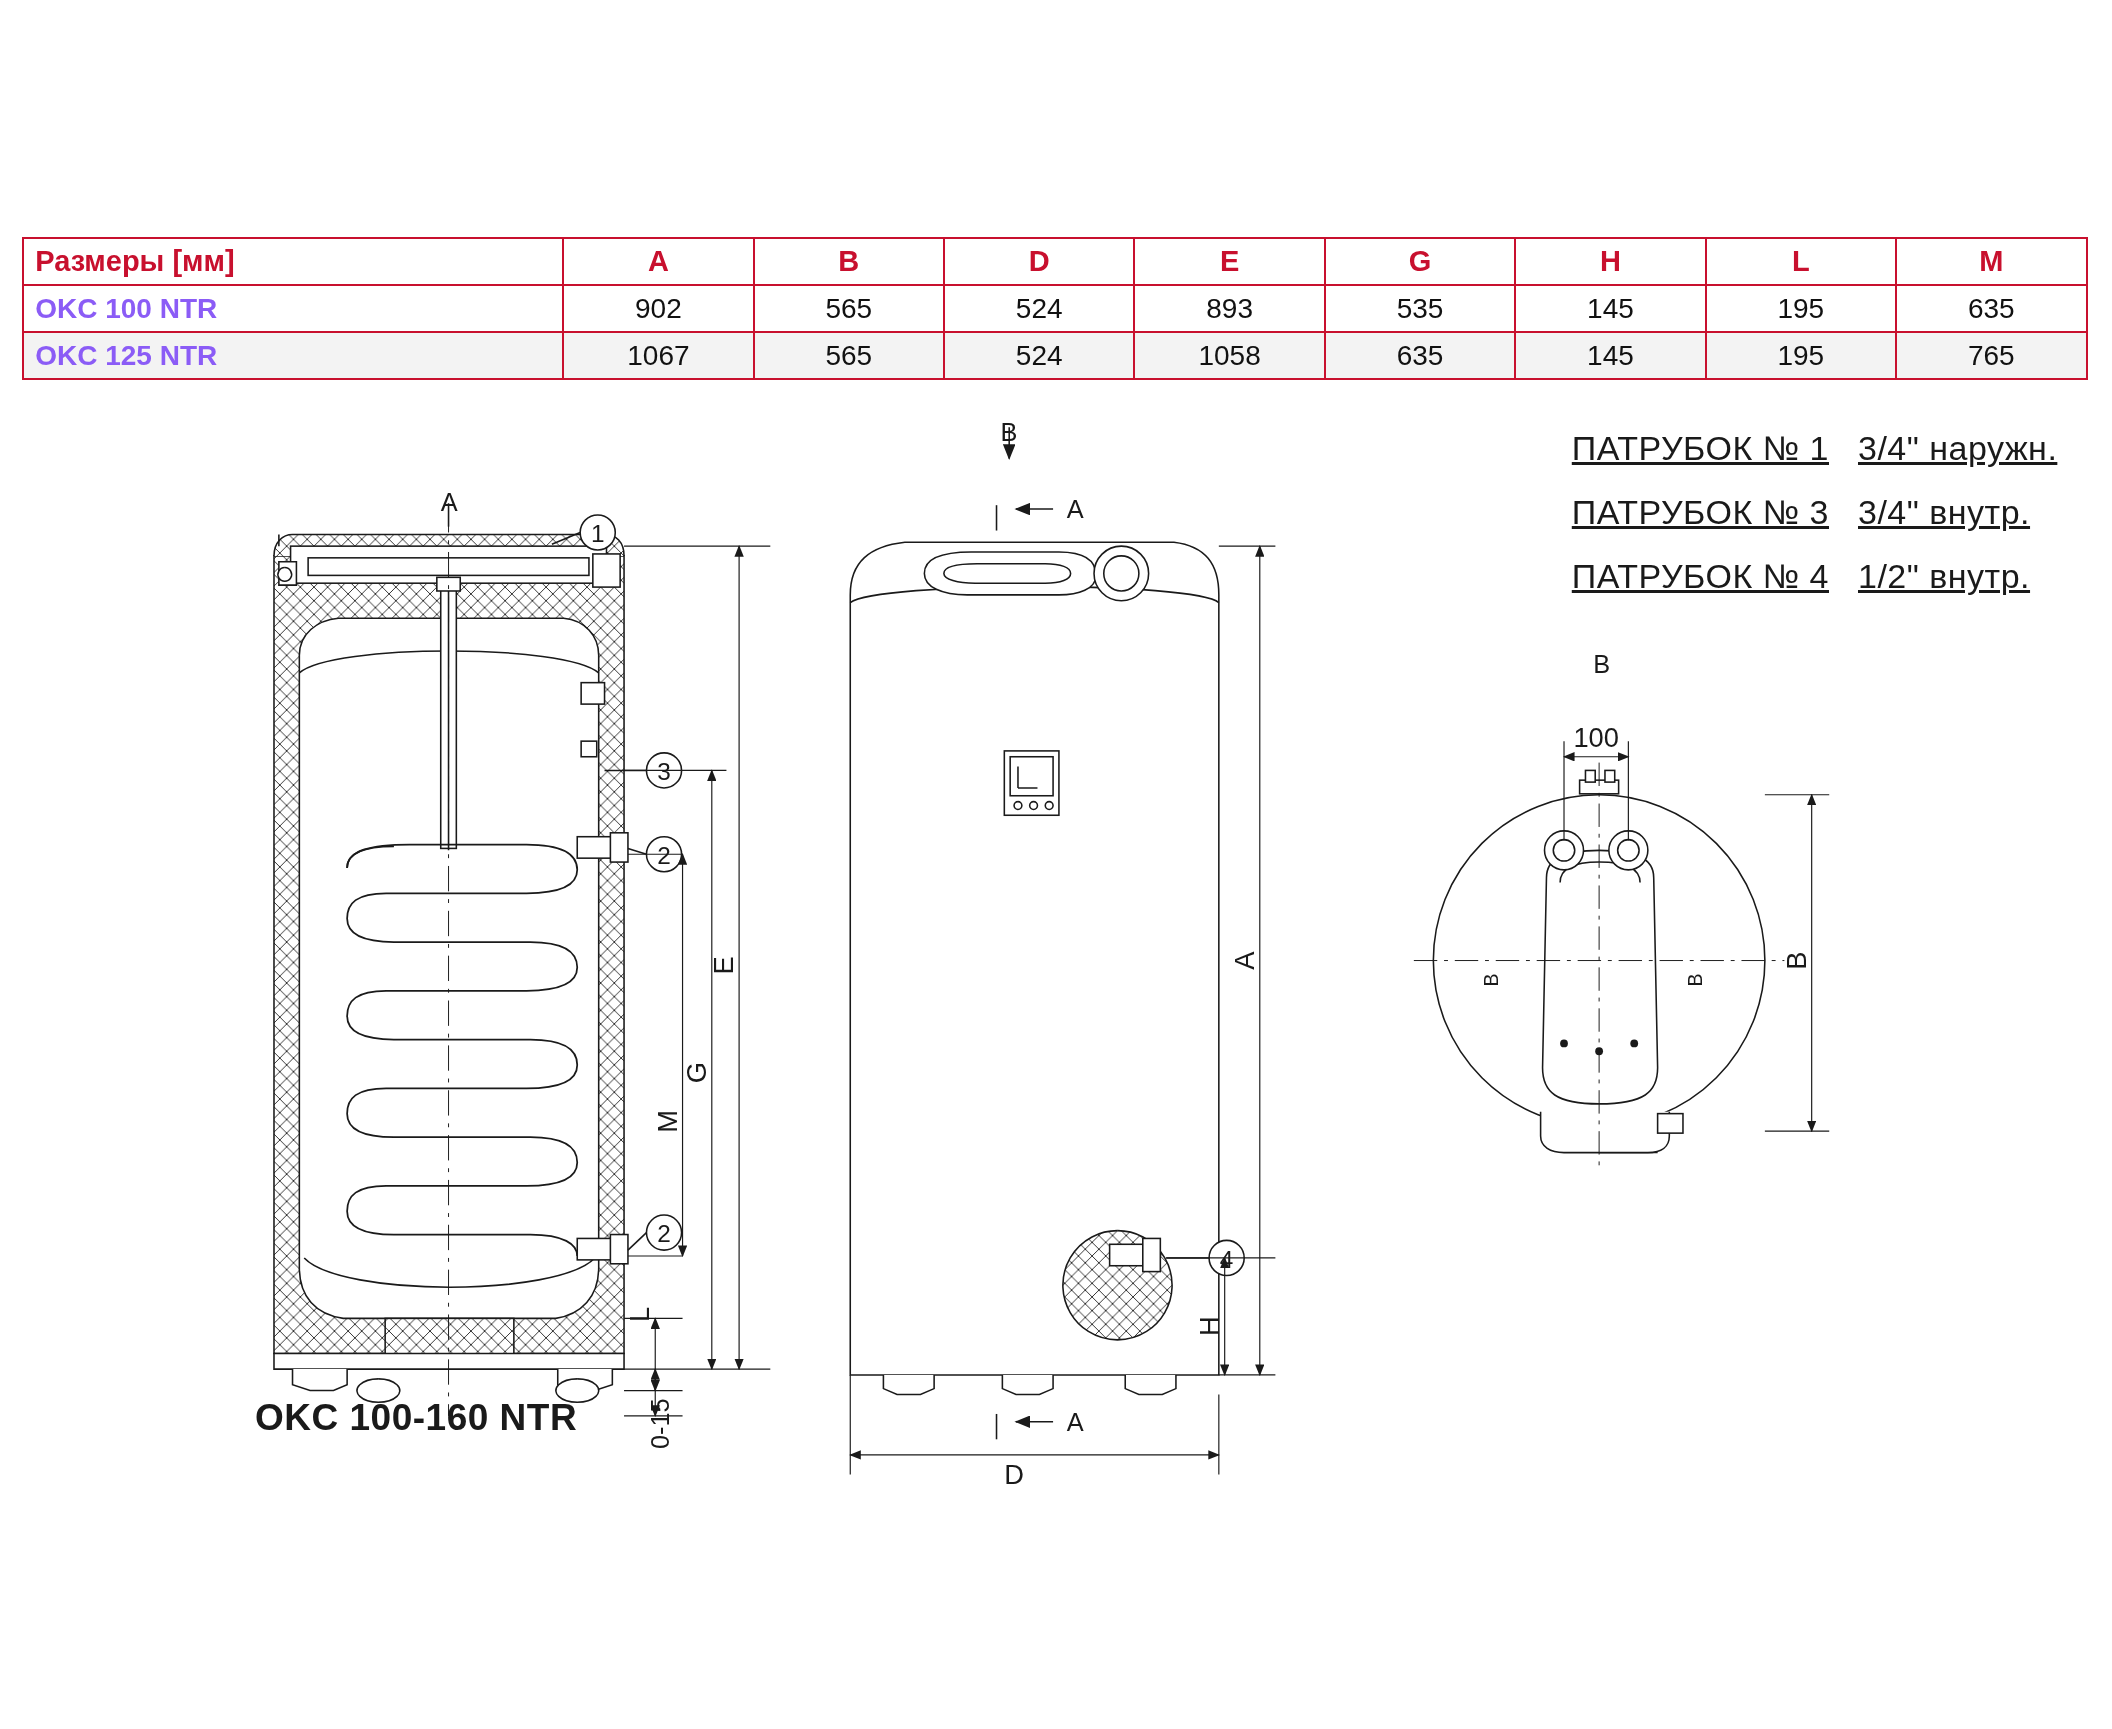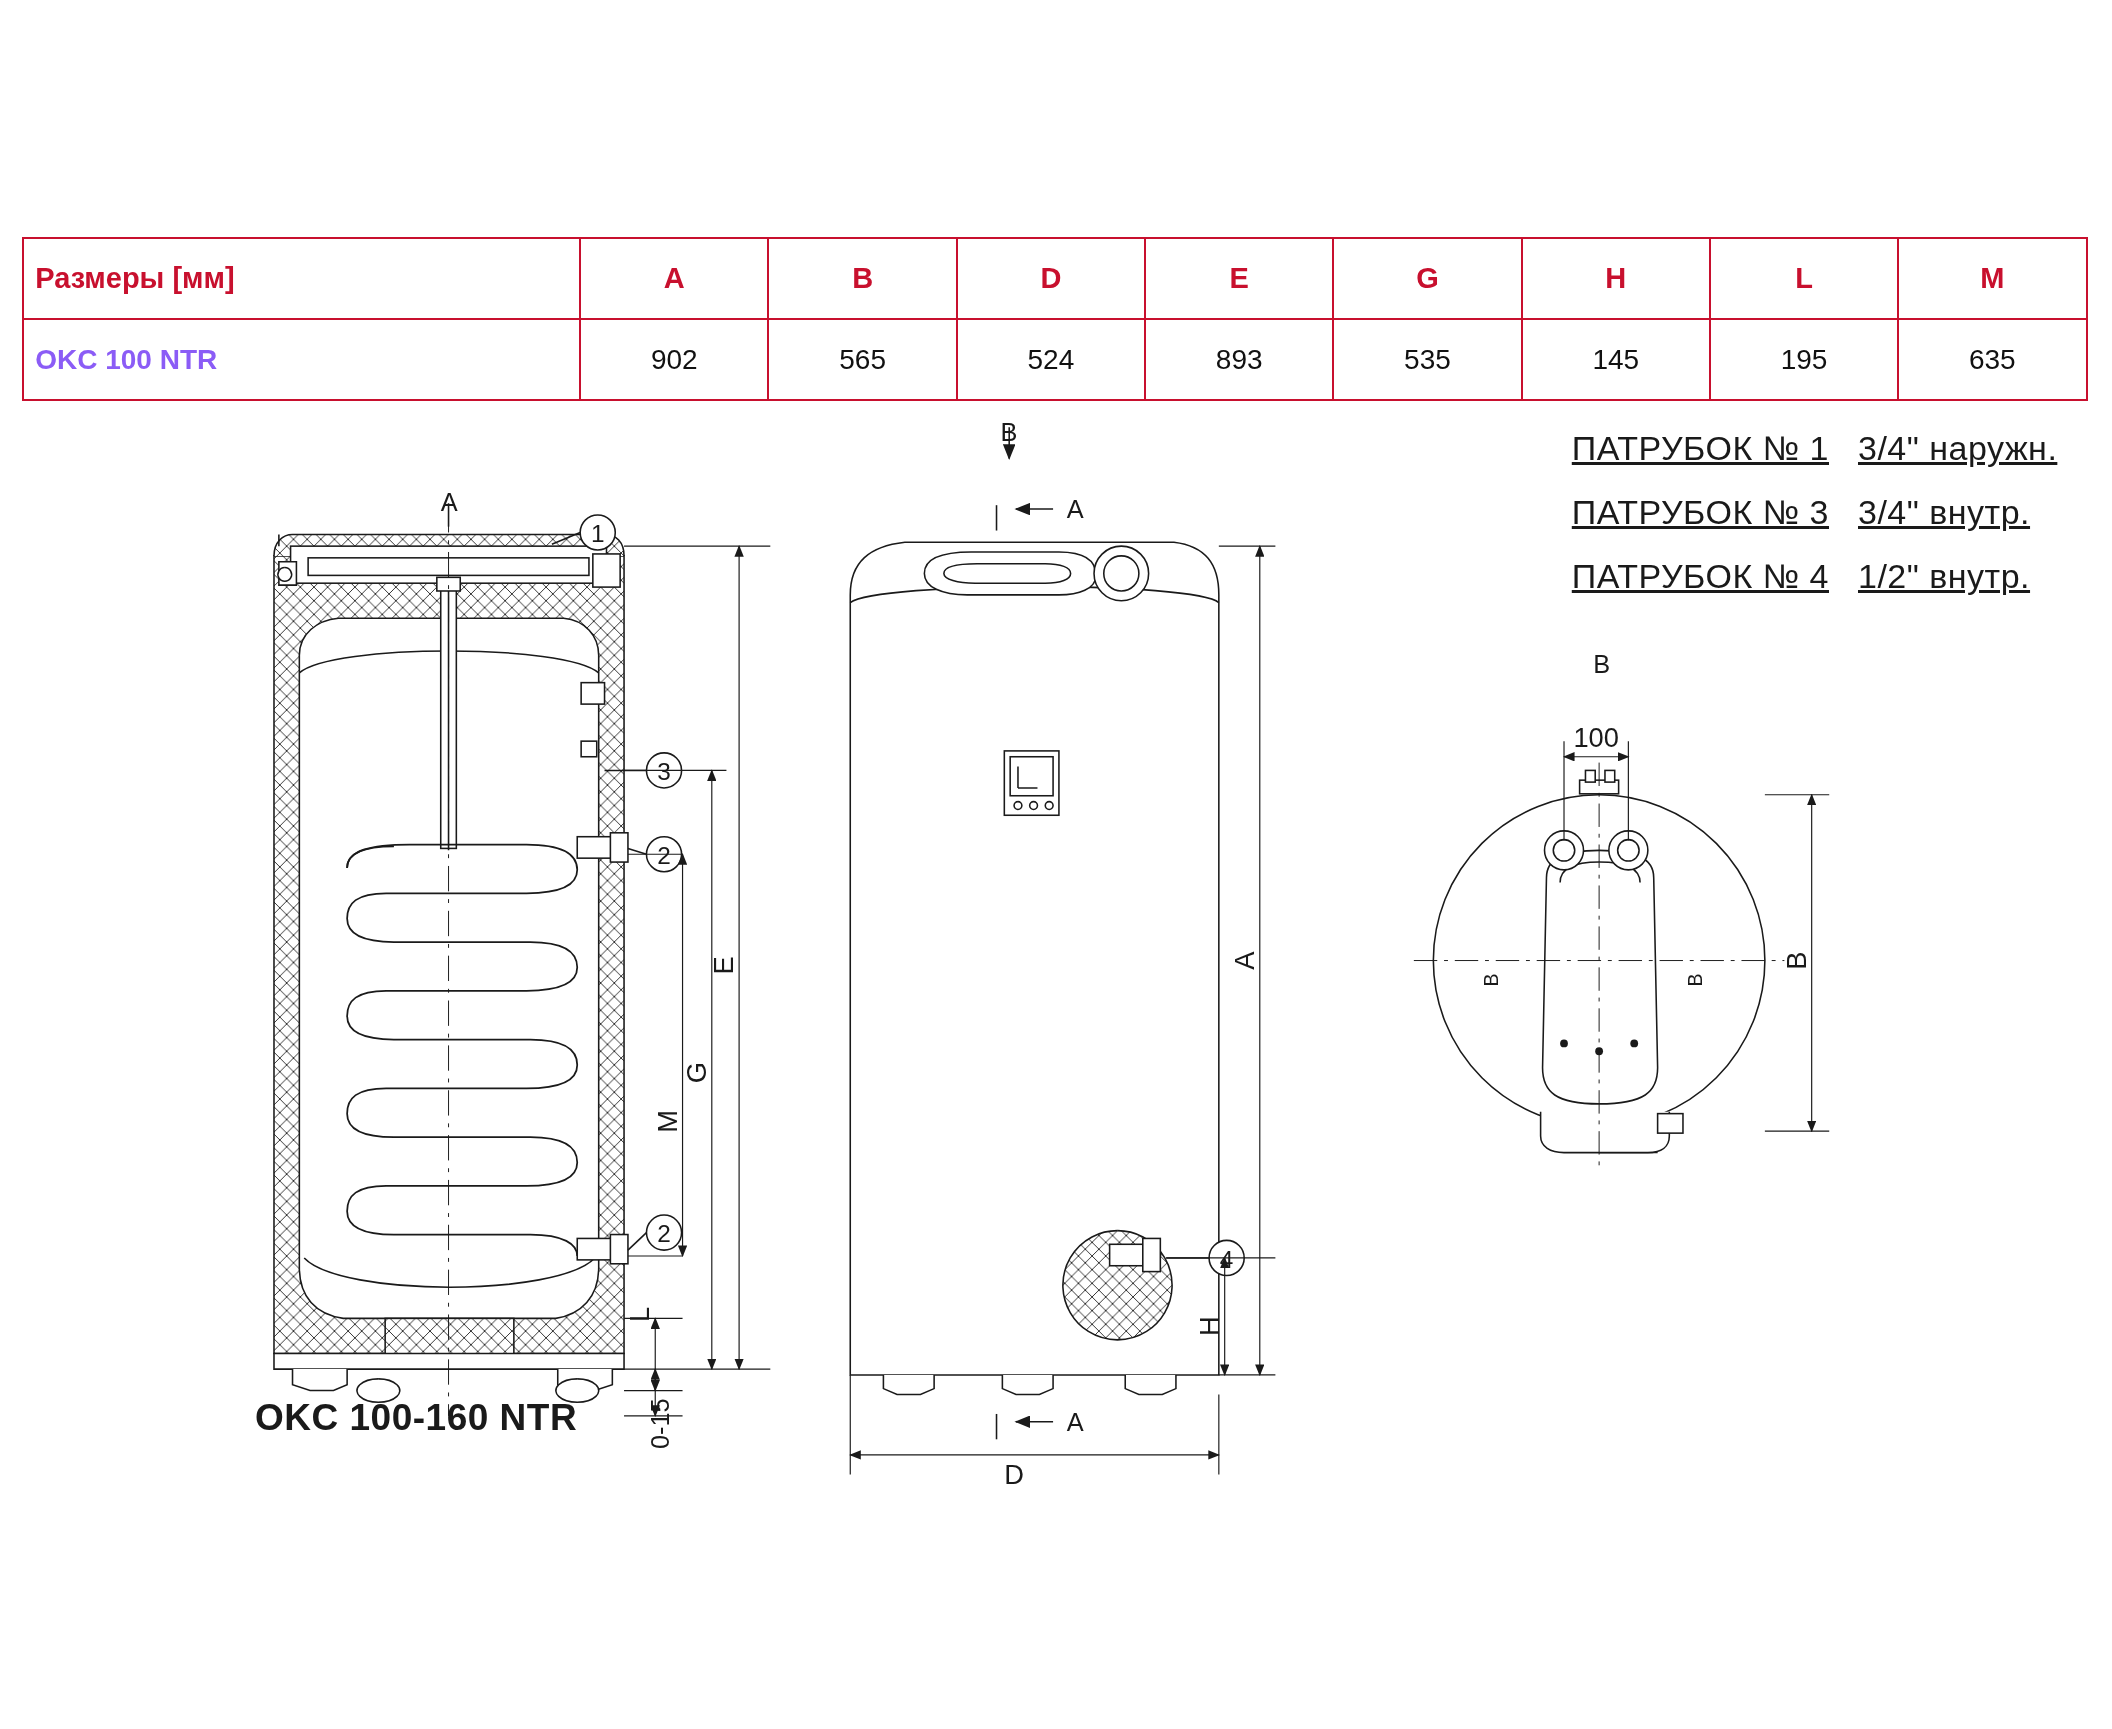--- a/index.html
+++ b/index.html
@@ -26,21 +26,21 @@
   table.dims {
     border-collapse: collapse;
     width: 100%;
     table-layout: fixed;
   }
   table.dims th, table.dims td {
     border: 2px solid #c8102e;
     text-align: center;
     font-size: 28px;
     height: 45px;
-    padding: 17px;
+    padding: 0;
   }
   table.dims th {
     color: #c8102e;
     font-weight: bold;
     font-size: 29px;
   }
   table.dims th.label-col,
   table.dims td.label-col {
     text-align: left;
     padding-left: 11.7px;
@@ -113,20 +113,31 @@
         <td class="label-col">OKC 100 NTR</td>
         <td>902</td>
         <td>565</td>
         <td>524</td>
         <td>893</td>
         <td>535</td>
         <td>145</td>
         <td>195</td>
         <td>635</td>
       </tr>
+      <tr class="alt">
+        <td class="label-col">OKC 125 NTR</td>
+        <td>1067</td>
+        <td>565</td>
+        <td>524</td>
+        <td>1058</td>
+        <td>635</td>
+        <td>145</td>
+        <td>195</td>
+        <td>765</td>
+      </tr>
     </tbody>
   </table>
 </div>
 
 <div class="callouts">
   <div class="callout-row">
     <span class="callout-name">ПАТРУБОК № 1</span>
     <span class="callout-val">3/4" наружн.</span>
   </div>
   <div class="callout-row">

